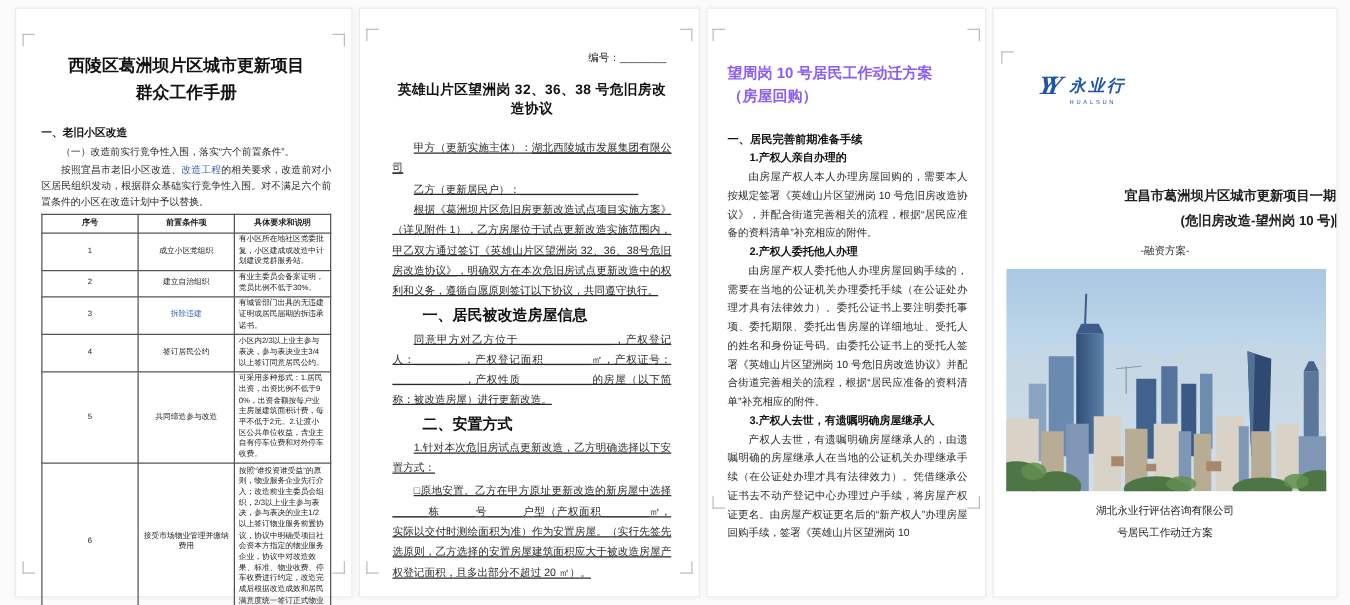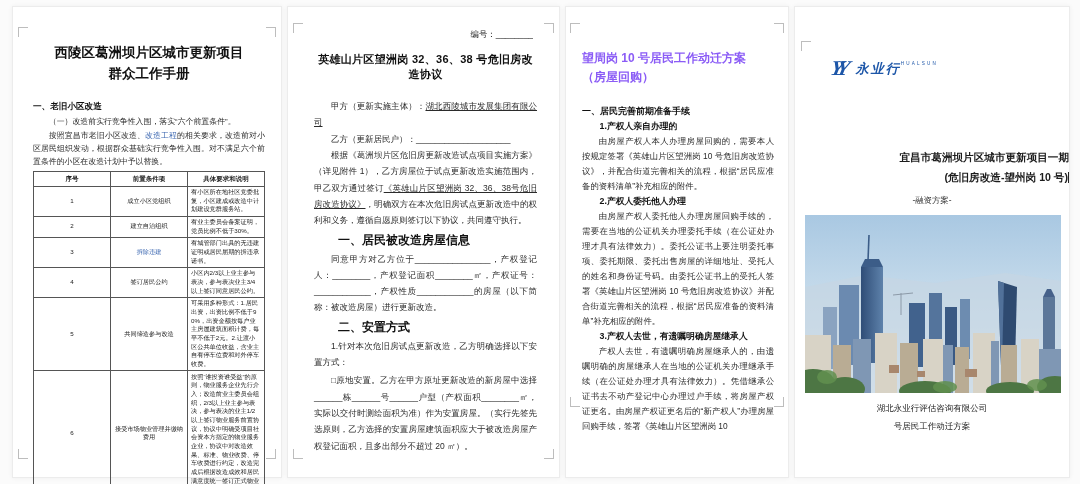--- a/index.html
+++ b/index.html
@@ -27,41 +27,41 @@
   .doclink{color:#3a66b0;}
   table.cond{border-collapse:collapse;width:100%;margin-top:3px;font-size:6.2px;line-height:1.4;
              color:#222;table-layout:fixed;}
   .cond th,.cond td{border:1px solid #555;padding:1.5px 3px;vertical-align:middle;
                     word-break:break-all;}
   .cond th{font-weight:bold;text-align:center;font-size:6.5px;padding:2px 0;}
   .cond .c-num{width:8%;text-align:center;}
   .cond .c-label{width:25%;text-align:center;}
 
   
-  .p2 .num-line{text-align:right;font-size:8.4px;margin:0 4px 12px 0;color:#222;}
+  .p2 .num-line{text-align:right;font-size:8.4px;margin:12px 4px 12px 0;color:#222;}
   .p2 .doc-title{font-size:11px;font-weight:bold;text-align:center;margin:2px 0 16px;
                  color:#111;letter-spacing:0.3px;}
-  .p2 .para{font-size:8.5px;line-height:1.92;}
+  .p2 .para{font-size:8.5px;line-height:1.92;text-decoration:underline;}
   .p2 .party{text-indent:2em;margin:0;}
   .u{text-decoration:underline;}
   .p2 .sec2{font-weight:bold;font-size:12px;margin:3px 0 2px;text-indent:2em;color:#111;}
 
   
   .p3 .doc-title{font-size:12px;font-weight:bold;line-height:1.6;
                  margin:12px 0 18px;color:#8b5cf6;}
   .p3 .sec{font-size:9px;}
   .p3 .sub{font-weight:bold;font-size:8.8px;text-indent:2em;margin:2px 0 1px;color:#111;}
   .p3 .para{font-size:8.4px;line-height:1.78;}
 
   
   .logo-row{position:absolute;left:36px;top:52px;display:flex;align-items:flex-start;gap:5px;}
   .logo-mark{font-family:"Liberation Serif",serif;font-style:italic;font-weight:bold;
              font-size:21px;color:#1d56a8;letter-spacing:-7px;line-height:0.9;
              transform:skewX(-12deg);padding-right:8px;}
-  .logo-texts{display:flex;margin-top:1px;}
+  .logo-texts{display:flex;flex-direction:column;margin-top:1px;}
   .logo-cn{font-family:"Liberation Serif",serif;font-style:italic;font-weight:bold;
            font-size:13px;color:#1d56a8;letter-spacing:2px;}
   .logo-en{font-size:4.6px;color:#1d56a8;letter-spacing:2.2px;margin-top:1px;}
   .cover-title{position:absolute;left:0;right:0;top:140px;text-align:right;font-size:10.6px;
                font-weight:bold;color:#1c1c1c;line-height:1.9;}
   .text-cursor{display:inline-block;width:1px;height:11px;background:#222;vertical-align:-2px;}
   .cover-sub{position:absolute;left:0;right:0;top:188px;text-align:center;font-size:8.4px;color:#333;}
   .photo{position:absolute;left:10px;top:208px;width:256px;height:178px;display:block;}
   .company{position:absolute;left:0;right:0;top:396px;text-align:center;font-size:8.5px;color:#222;}
   .date{position:absolute;left:0;right:0;top:414px;text-align:center;font-size:8.5px;color:#222;}

